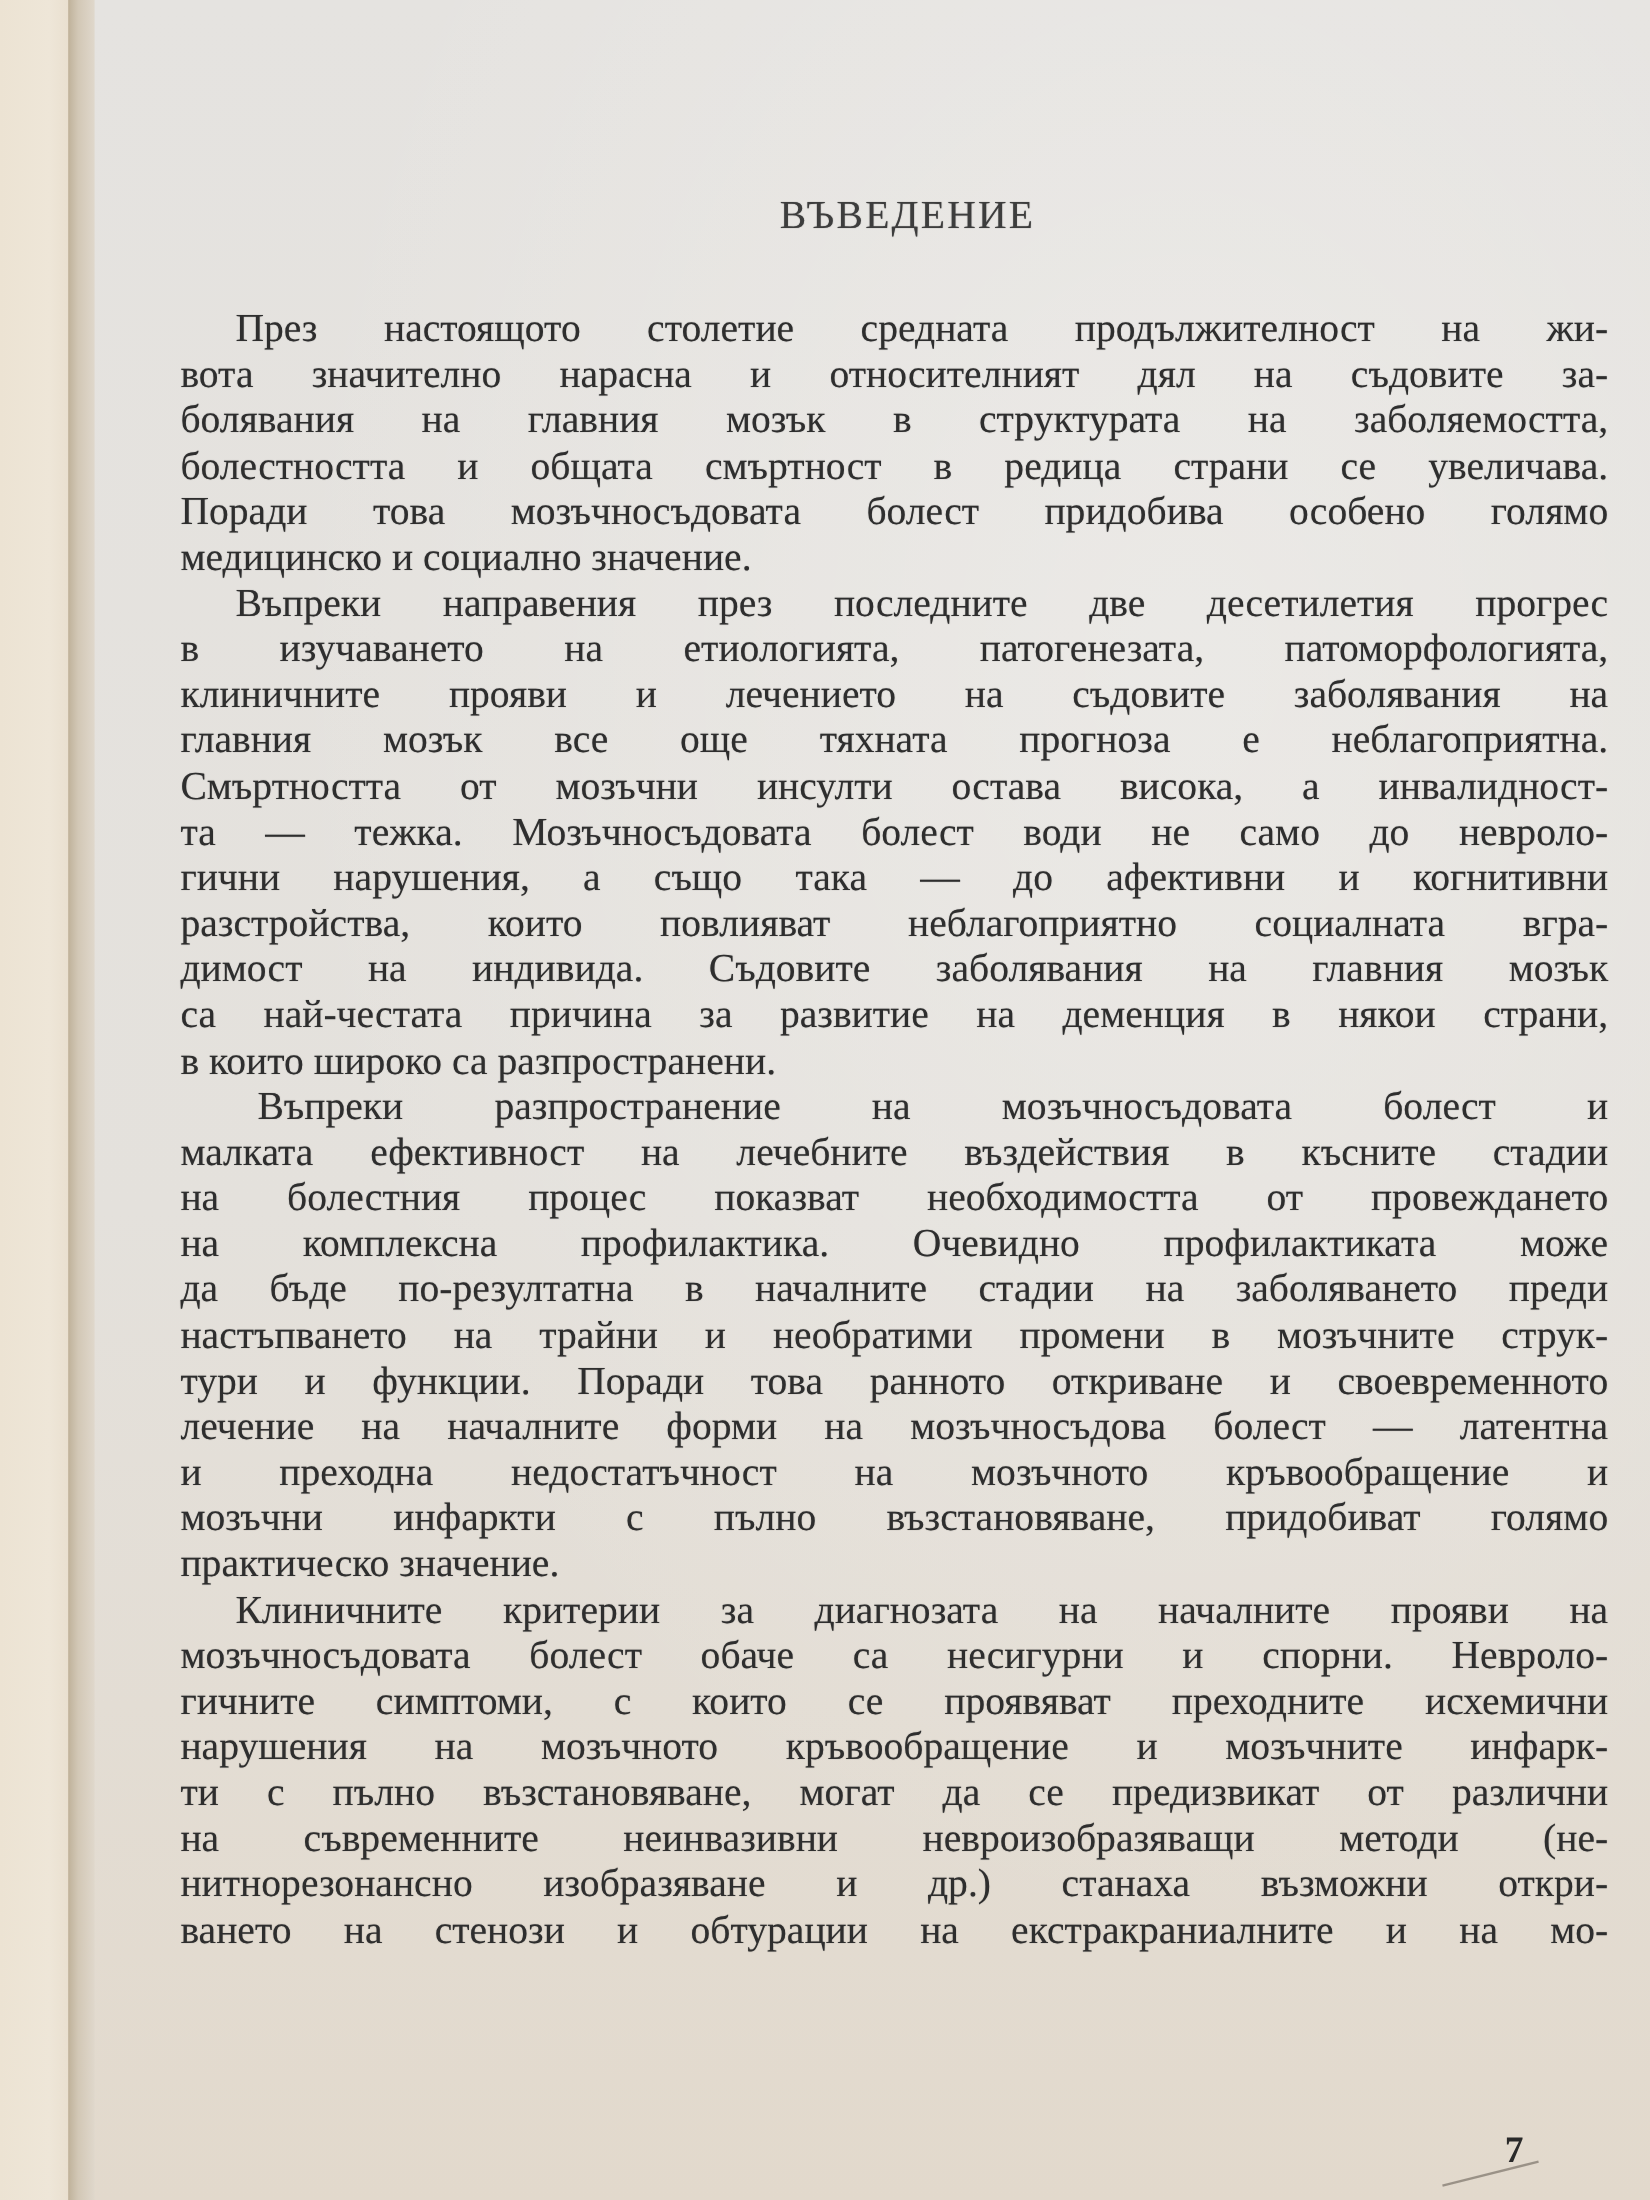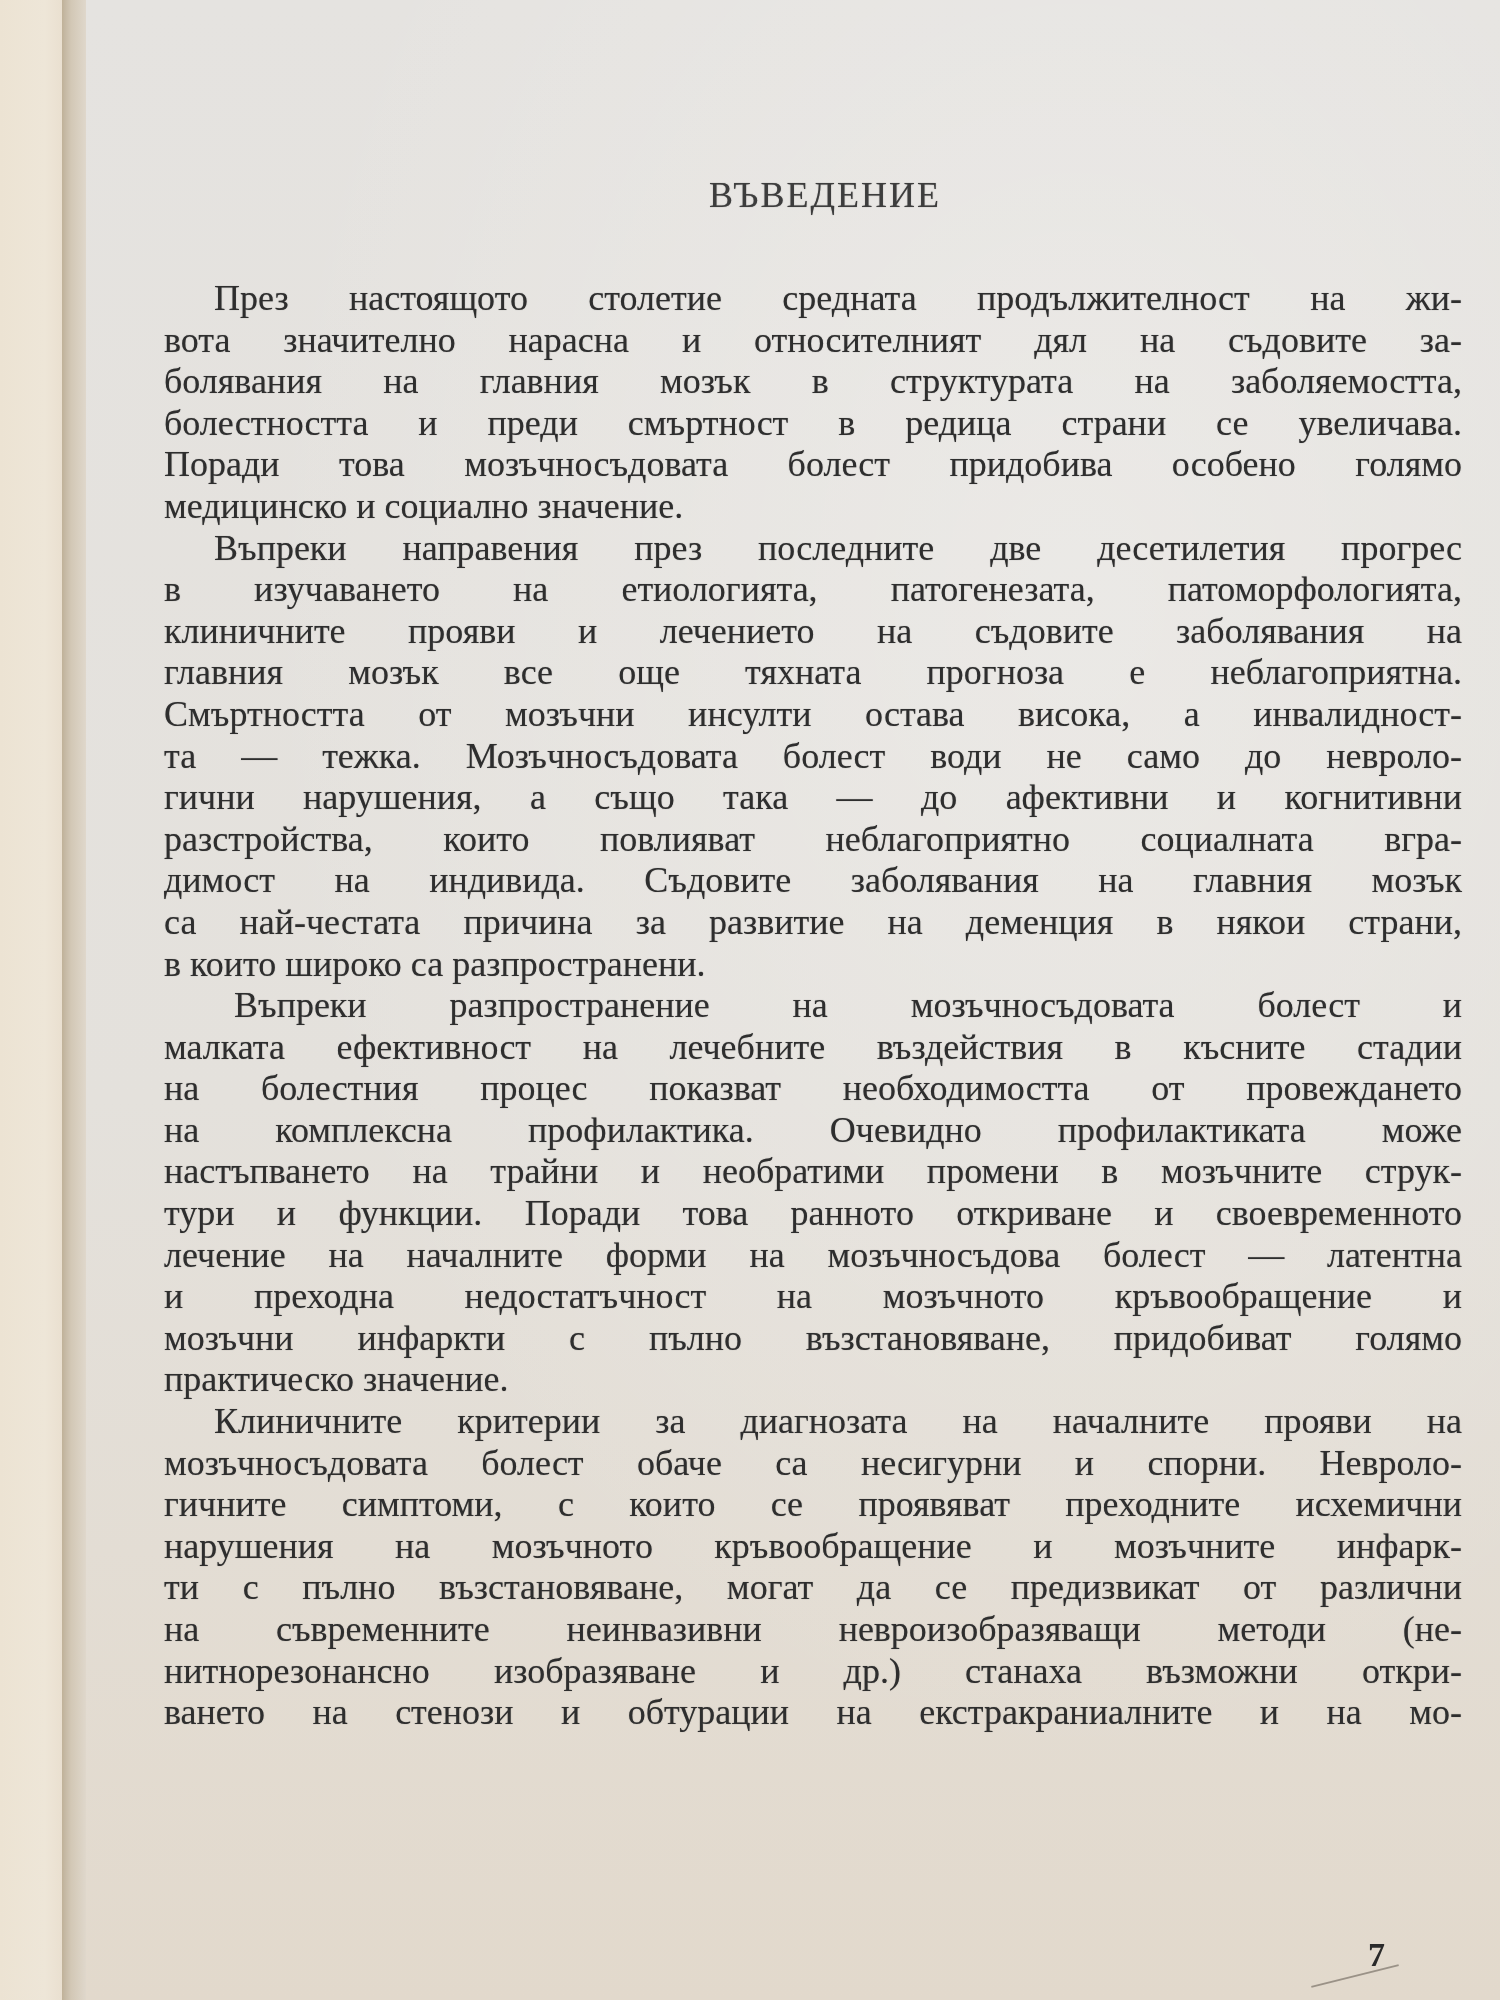--- a/index.html
+++ b/index.html
@@ -99,21 +99,21 @@
 
 <div class="page">
   <h1 class="heading">ВЪВЕДЕНИЕ</h1>
 
   <div class="text-block">
 
     <div>
       <span class="line indent">През настоящото столетие средната продължителност на жи-</span>
       <span class="line">вота значително нарасна и относителният дял на съдовите за-</span>
       <span class="line">болявания на главния мозък в структурата на заболяемостта,</span>
-      <span class="line">болестността и преди смъртност в редица страни се увеличава.</span>
+      <span class="line">болестността и общата смъртност в редица страни се увеличава.</span>
       <span class="line">Поради това мозъчносъдовата болест придобива особено голямо</span>
       <span class="line last">медицинско и социално значение.</span>
     </div>
 
     <div>
       <span class="line indent">Въпреки направения през последните две десетилетия прогрес</span>
       <span class="line">в изучаването на етиологията, патогенезата, патоморфологията,</span>
       <span class="line">клиничните прояви и лечението на съдовите заболявания на</span>
       <span class="line">главния мозък все още тяхната прогноза е неблагоприятна.</span>
       <span class="line">Смъртността от мозъчни инсулти остава висока, а инвалидност-</span>
@@ -123,20 +123,21 @@
       <span class="line">димост на индивида. Съдовите заболявания на главния мозък</span>
       <span class="line">са най-честата причина за развитие на деменция в някои страни,</span>
       <span class="line last">в които широко са разпространени.</span>
     </div>
 
     <div>
       <span class="line indent2">Въпреки разпространение на мозъчносъдовата болест и</span>
       <span class="line">малката ефективност на лечебните въздействия в късните стадии</span>
       <span class="line">на болестния процес показват необходимостта от провеждането</span>
       <span class="line">на комплексна профилактика. Очевидно профилактиката може</span>
+      <span class="line">да бъде по-резултатна в началните стадии на заболяването преди</span>
       <span class="line">настъпването на трайни и необратими промени в мозъчните струк-</span>
       <span class="line">тури и функции. Поради това ранното откриване и своевременното</span>
       <span class="line">лечение на началните форми на мозъчносъдова болест — латентна</span>
       <span class="line">и преходна недостатъчност на мозъчното кръвообращение и</span>
       <span class="line">мозъчни инфаркти с пълно възстановяване, придобиват голямо</span>
       <span class="line last">практическо значение.</span>
     </div>
 
     <div>
       <span class="line indent">Клиничните критерии за диагнозата на началните прояви на</span>

